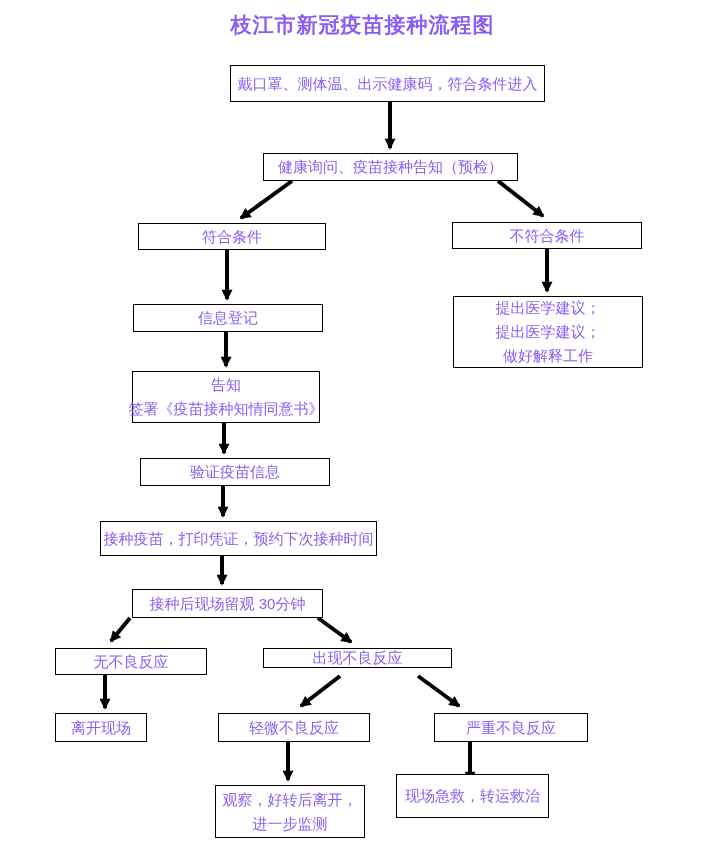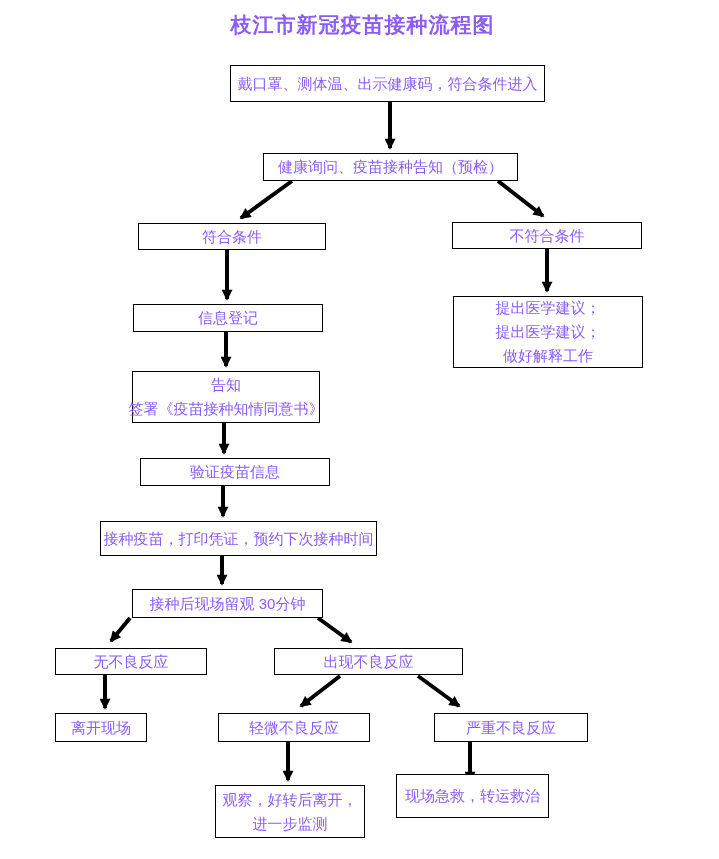--- a/index.html
+++ b/index.html
@@ -114,21 +114,21 @@
   </div>
 
   <div class="node" style="left:132px; top:589px; width:191px; height:29px;">
     <span>接种后现场留观 30分钟</span>
   </div>
 
   <div class="node" style="left:55px; top:648px; width:152px; height:27px;">
     <span>无不良反应</span>
   </div>
 
-  <div class="node" style="left:274px; top:648px; width:189px; height:27px;">
+  <div class="node" style="left:263px; top:648px; width:189px; height:20px;">
     <span>出现不良反应</span>
   </div>
 
   <div class="node" style="left:55px; top:713px; width:92px; height:29px;">
     <span>离开现场</span>
   </div>
 
   <div class="node" style="left:218px; top:713px; width:152px; height:29px;">
     <span>轻微不良反应</span>
   </div>

